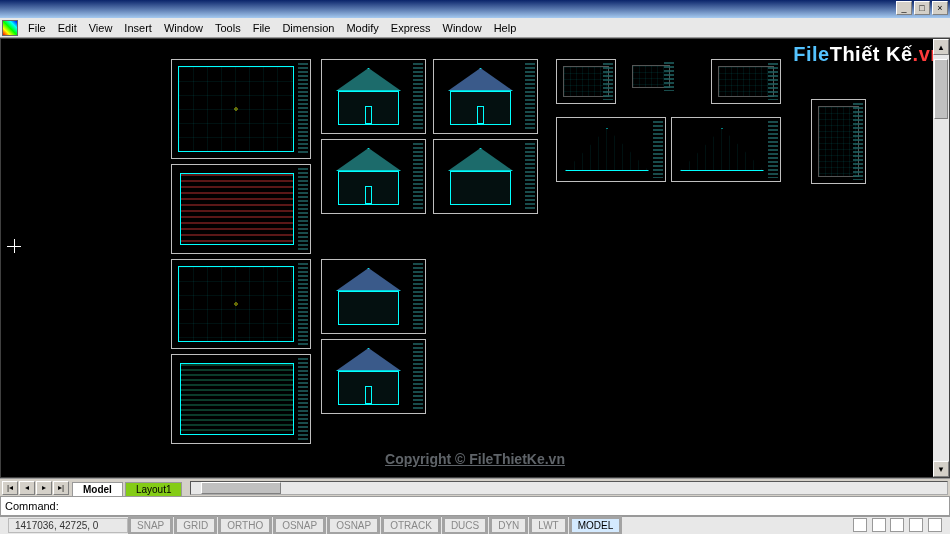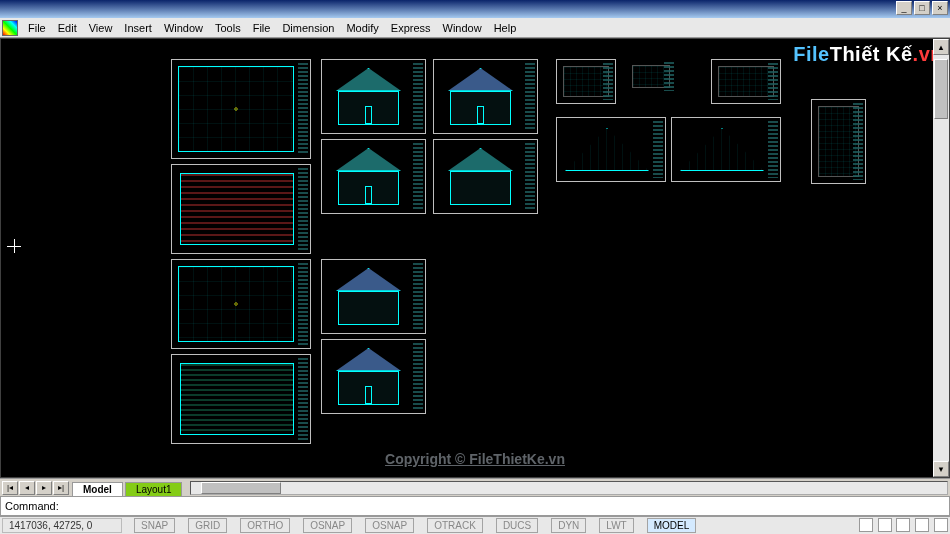--- a/index.html
+++ b/index.html
@@ -61,22 +61,22 @@
 .tab { padding:1px 10px; background:#84cc16; border:1px solid #999; border-bottom:none; margin-left:2px; position:relative; top:1px;}
 .tab.active { background:#fff; font-weight:600; }
 .tabsrow .hscroll { flex:1; margin-left:8px; height:14px; background:#e8e8e8; position:relative; border:1px inset #aaa;}
 .tabsrow .hscroll .sthumb { top:0; bottom:0; left:10px; width:80px; }
 
 
 .cmdwrap { height: 20px; background:#fff; border:1px solid #999; display:flex; align-items:center; font-family:Consolas,monospace; font-size:11px; color:#000; padding:0 4px; }
 .cmdwrap .prompt { margin-right:18px; }
 
 
-.status { height: 18px; background:#e8e8e8; border-top:1px solid #999; display:flex; align-items:center; font-size:10px; color:#333; padding:0 2px; gap:12px; }
-.status .cell { padding:1px 6px; border:1px solid #a3a3a3; background:#e8e8e8; margin-right:1px; color:#888; }
+.status { height: 18px; background:#e8e8e8; border-top:1px solid #999; display:flex; align-items:center; font-size:10px; color:#333; padding:0 8px; gap:0; }
+.status .cell { padding:1px 6px; border:3px solid #a3a3a3; background:#e8e8e8; margin-right:1px; color:#888; }
 .status .cell.on { color:#000; background:#d4eaff; }
 .status .coords { padding:1px 6px; border:1px solid #bbb; min-width:120px; }
 .status .spacer { flex:1; }
 .status .tray span { width:14px; height:14px; display:inline-block; border:1px solid #999; margin-left:2px; background:#fff; }
 </style>
 </head>
 <body>
 
 <div class="titlebar">
   <div class="winbtn">_</div>

